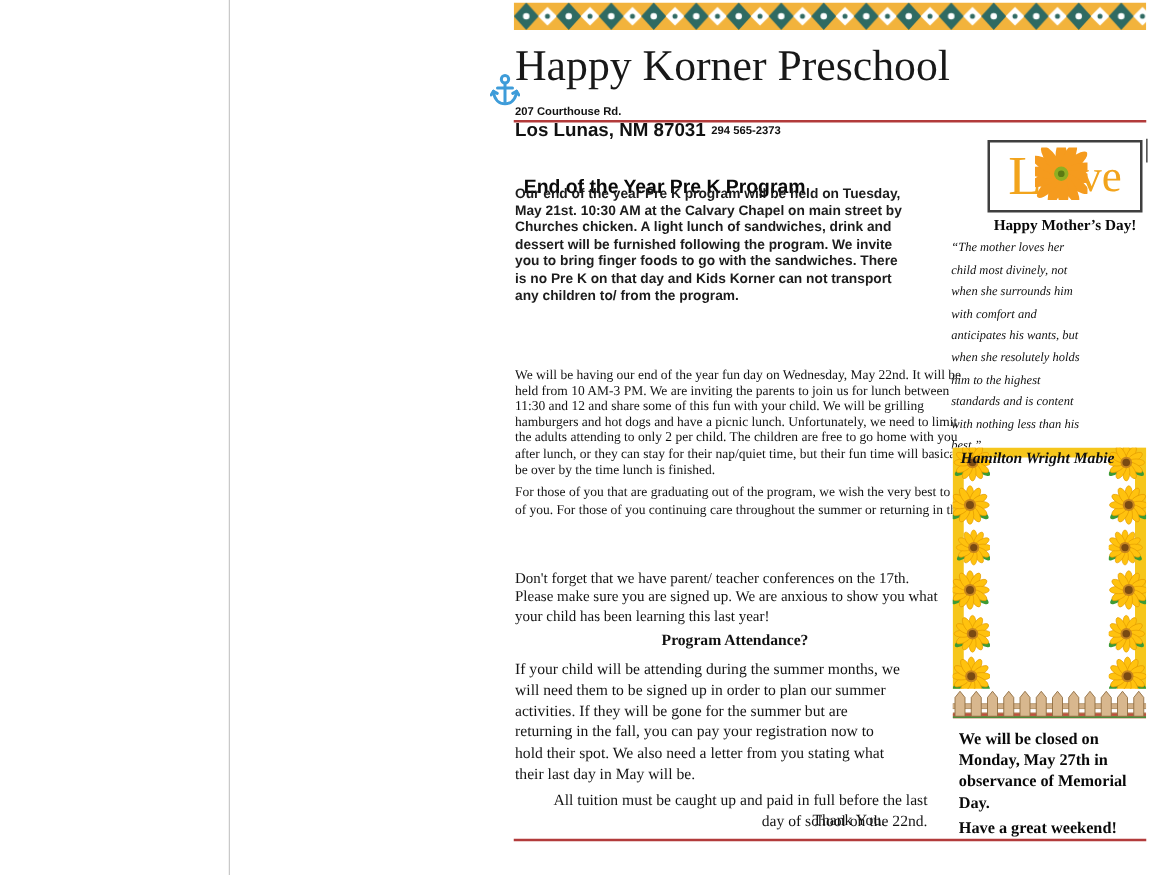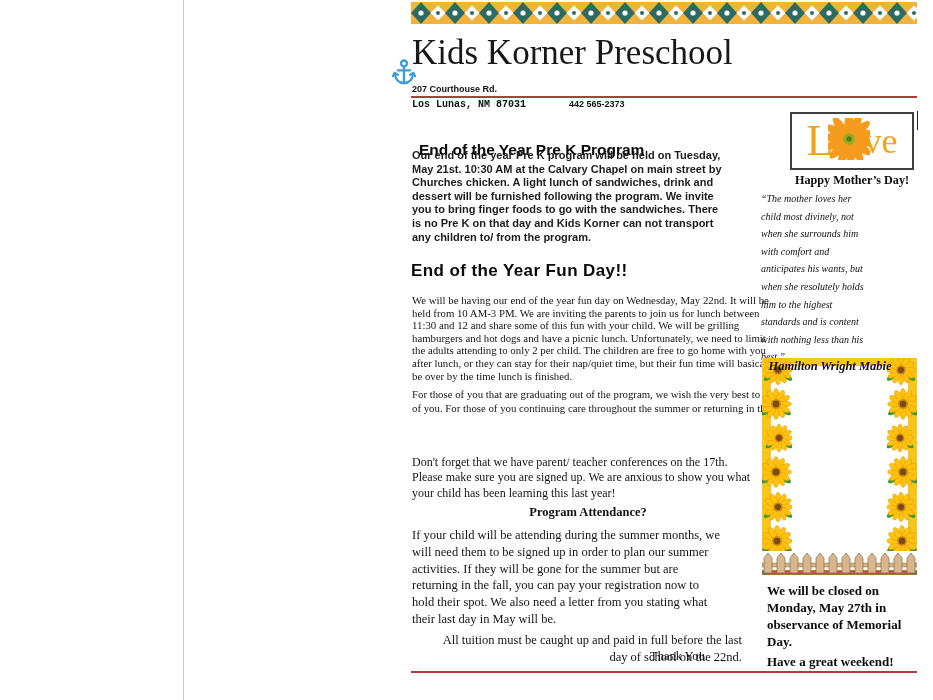--- a/index.html
+++ b/index.html
@@ -11,22 +11,22 @@
 
   
   .top-border{left:227px;top:2px;width:506px;height:22px;}
   .anchor{left:208px;top:58px;width:24px;height:28px;}
   .doc-title{left:228px;top:33px;width:400px;font-size:35px;line-height:40px;
              font-family:"Liberation Serif", serif;color:#181818;white-space:pre;}
   .addr1{left:228px;top:84px;font-family:"Liberation Sans", sans-serif;
          font-weight:700;font-size:9px;line-height:11px;}
   .rule{height:2px;background:#b23b3b;}
   .rule1{left:227px;top:96px;width:506px;}
-  .addr2{left:228px;top:99px;font-family:Liberation Mono, monospace;
-         font-weight:700;font-size:10px;line-height:11px;}
+  .addr2{left:228px;top:99px;font-family:Liberation Sans, sans-serif;
+         font-weight:700;font-size:15px;line-height:11px;}
   .phone{left:385px;top:99px;font-family:"Liberation Sans", sans-serif;
          font-weight:700;font-size:9px;line-height:11px;}
 
   
   .h-sans{font-family:"Liberation Sans", sans-serif;font-weight:700;color:#0a0a0a;}
   .sec1-h{left:235px;top:128px;font-size:15.5px;margin-top:13px;}
   .sec1-p{left:228px;top:149px;width:364px;font-family:"Liberation Sans", sans-serif;
           font-weight:700;font-size:11px;line-height:13.6px;white-space:pre-line;color:#1c1c1c;}
   .sec2-h{left:227px;top:261px;font-size:17px;letter-spacing:.4px;}
   .serif-p{font-family:"Liberation Serif", serif;white-space:pre-line;color:#141414;}
@@ -124,36 +124,35 @@
         <circle cx="11" cy="4.6" r="2.7"></circle>
         <line x1="11" y1="7.6" x2="11" y2="21"></line>
         <line x1="5.5" y1="11" x2="16.5" y2="11"></line>
         <path d="M2.5,13.5 C3.2,20 7,22.6 11,22.6 C15,22.6 18.8,20 19.5,13.5"></path>
         <path d="M2.5,13.5 L0.8,16.2 M2.5,13.5 L5.3,15"></path>
         <path d="M19.5,13.5 L21.2,16.2 M19.5,13.5 L16.7,15"></path>
       </g>
     </svg>
   </span>
 
-  <div class="abs doc-title">Kids Korner Preschool</div>
+  <div class="abs doc-title">Happy Korner Preschool</div>
   <div class="abs addr1">207 Courthouse Rd.</div>
   <div class="abs rule rule1"></div>
   <div class="abs addr2">Los Lunas, NM  87031</div>
-  <div class="abs phone">442  565-2373</div>
+  <div class="abs phone">294  565-2373</div>
 
   <div class="abs h-sans sec1-h">End of the Year Pre K Program</div>
   <div class="abs sec1-p">Our end of the year Pre K program will be held on Tuesday,
 May 21st.  10:30 AM at the Calvary Chapel on main street by
 Churches chicken.  A light lunch of sandwiches, drink and
 dessert will be furnished following the program.  We invite
 you to bring finger foods to go with the sandwiches.  There
 is no Pre K on that day and Kids Korner can not transport
 any children to/ from the program.</div>
 
-  <div class="abs h-sans sec2-h">End of the Year Fun Day!!</div>
   <div class="abs serif-p sec2-p">We will be having our end of the year fun day on Wednesday, May 22nd.  It will be
 held from 10 AM-3 PM.  We are inviting the parents to join us for lunch between
 11:30 and 12 and share some of this fun with your child.   We will be grilling
 hamburgers and hot dogs and have a picnic lunch.  Unfortunately, we need to limit
 the adults attending to only 2 per  child.  The children are free to go home with you
 after lunch, or they can stay for their nap/quiet time, but their fun time will basically
 be over by the time lunch is finished.</div>
   <div class="abs sec2-p2-clip">
     <div class="serif-p sec2-p2">For those of you that are graduating out of the program, we wish the very best to all
 of you.  For those of you continuing care throughout the summer or returning in the</div>

